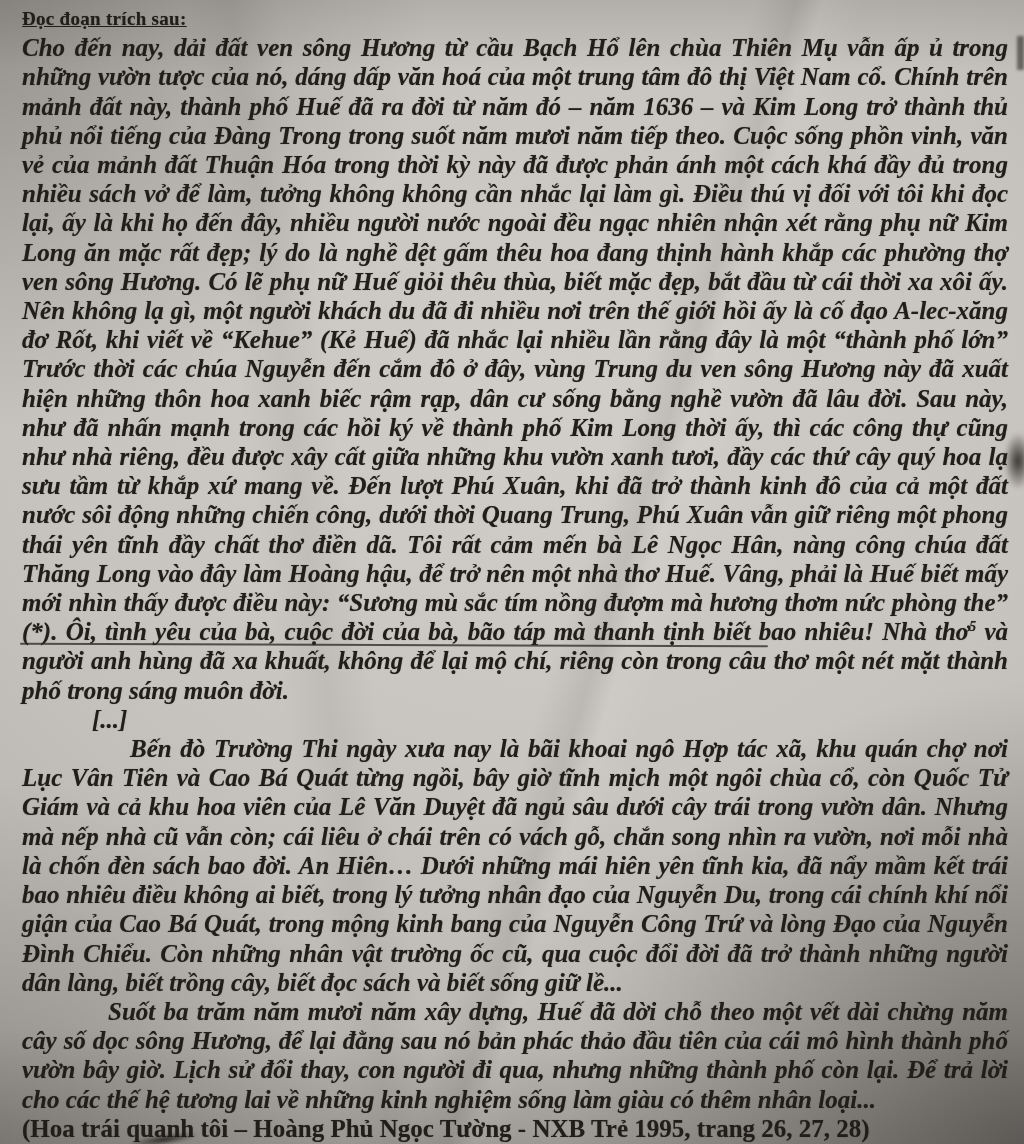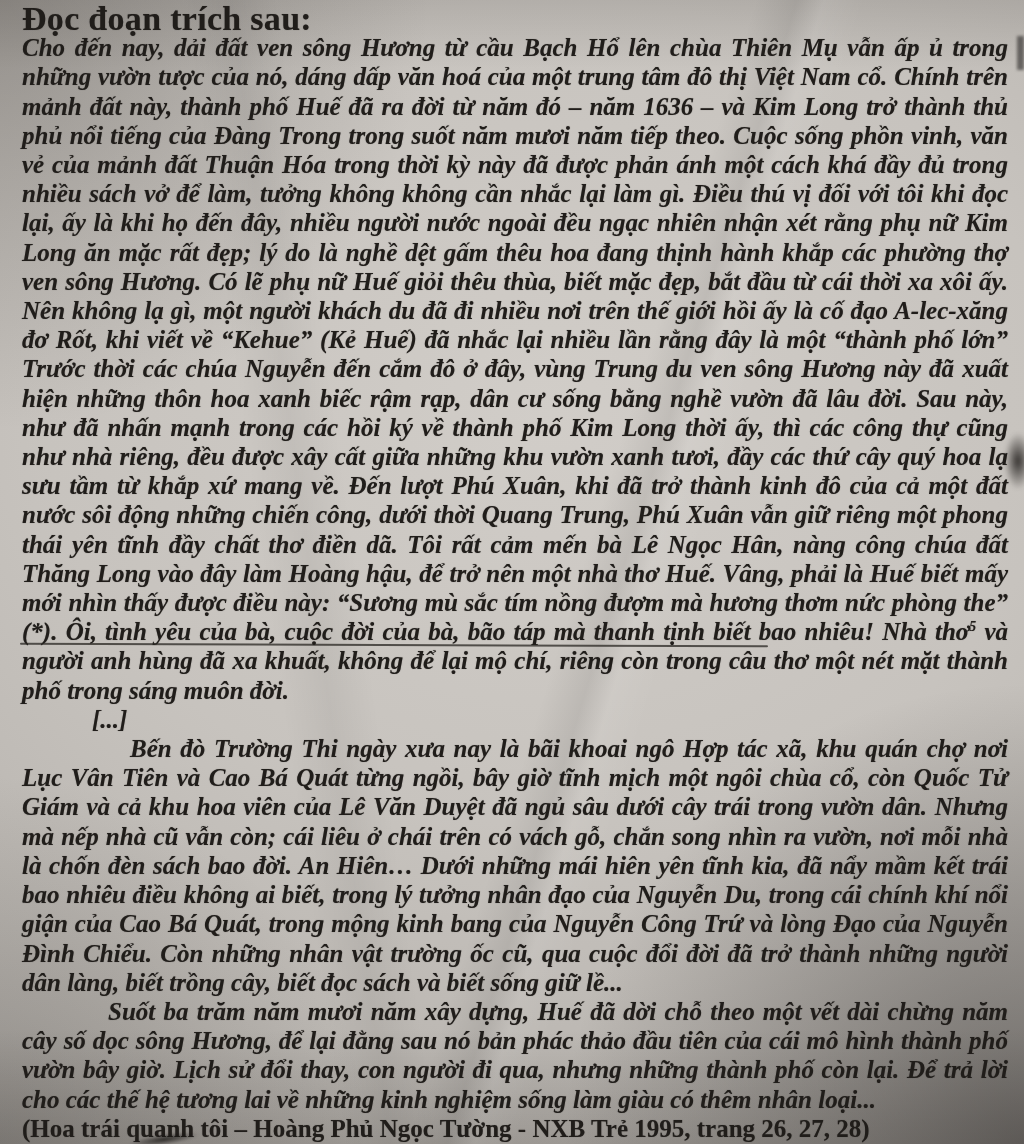--- a/index.html
+++ b/index.html
@@ -20,21 +20,21 @@
   }
   .crease1{background:linear-gradient(107deg, rgba(0,0,0,0) 55%, rgba(0,0,0,0.07) 58%, rgba(255,255,255,0.07) 60%, rgba(0,0,0,0) 63%);}
   .crease2{background:linear-gradient(82deg, rgba(0,0,0,0) 29%, rgba(0,0,0,0.05) 33%, rgba(0,0,0,0) 37%);}
   .smudge-right{position:absolute;right:-8px;top:432px;width:28px;height:58px;
     background:radial-gradient(ellipse at center, rgba(25,22,20,0.85), rgba(25,22,20,0) 70%);filter:blur(2px);}
   .edge-dash{position:absolute;right:0;top:36px;width:7px;height:34px;background:rgba(30,27,25,0.55);filter:blur(1.5px);}
   .mark-bottom{position:absolute;left:128px;top:1134px;width:72px;height:11px;
     background:radial-gradient(ellipse, rgba(20,18,16,0.8), rgba(20,18,16,0) 70%);transform:rotate(-8deg);filter:blur(1px);}
 
   .text-block{position:absolute;left:22px;right:16px;top:4px;text-shadow:0 0 1px rgba(32,29,26,0.45);}
-  .heading{font-weight:bold;font-size:34px;line-height:29.2px;letter-spacing:0.3px;}
+  .heading{font-weight:bold;font-size:19px;line-height:29.2px;letter-spacing:0.3px;text-decoration:underline;}
   .para{margin:0;font-weight:bold;font-style:italic;font-size:25px;line-height:29.2px;text-align:justify;}
   .omission{font-weight:bold;font-style:italic;font-size:25px;line-height:29.2px;padding-left:70px;}
   .p2{text-indent:108px;}
   .p3{text-indent:86px;}
   .citation{font-weight:bold;font-size:25px;line-height:29.2px;white-space:nowrap;}
   .cit-title{}
   .cit-rest{font-style:normal;text-align:center;}
   sup.fn{font-size:0.55em;line-height:0;vertical-align:super;font-style:italic;}
   .pen-underline{position:absolute;left:20px;top:644px;width:748px;height:2px;
     background:rgba(40,37,34,0.75);transform:rotate(0.2deg);border-radius:1px;}

